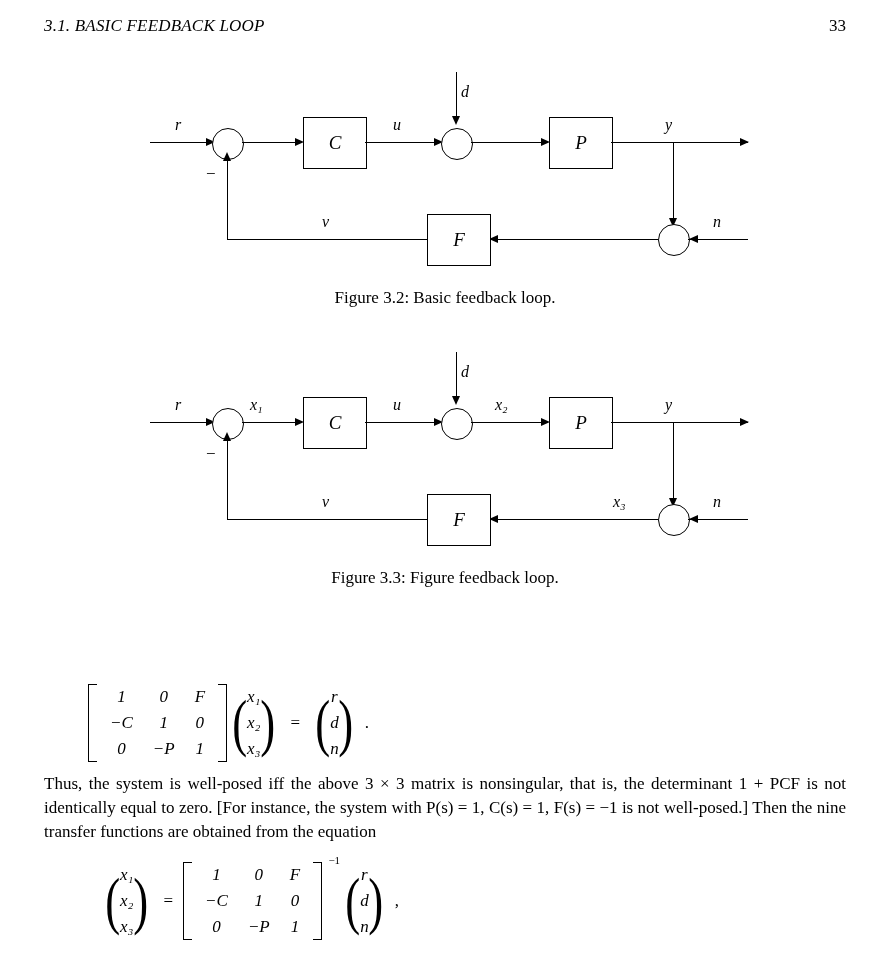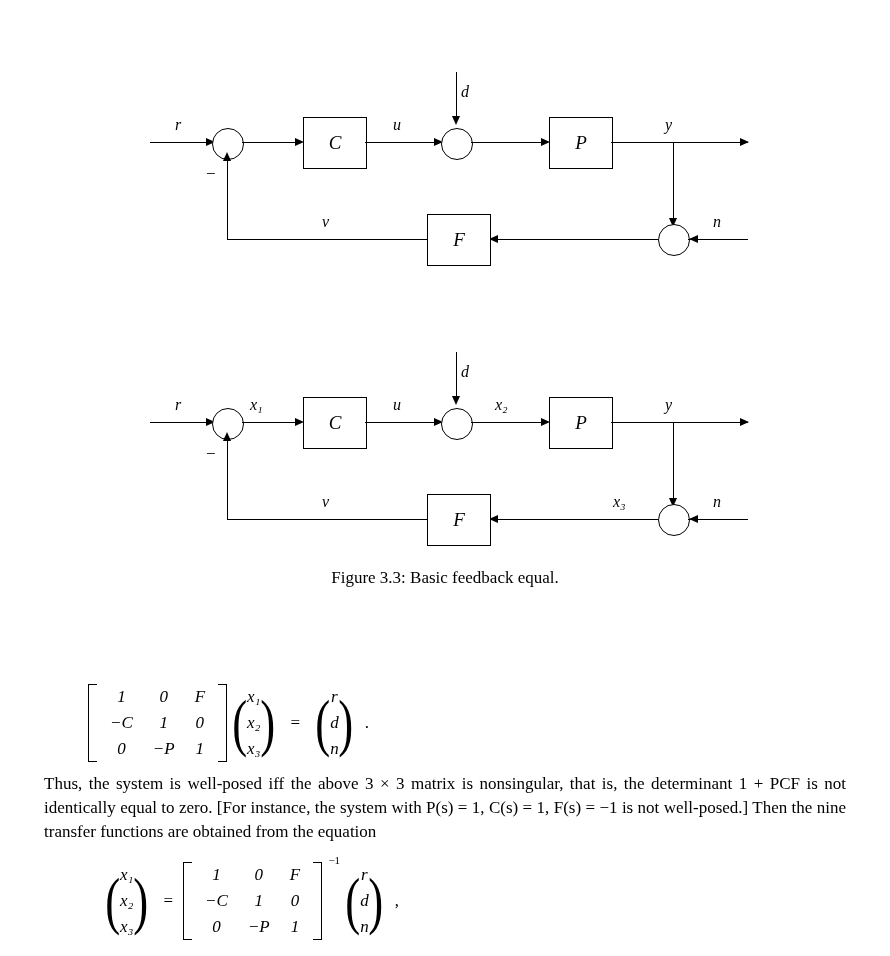--- a/index.html
+++ b/index.html
@@ -204,20 +204,24 @@
     position: absolute;
     font-size: 11px;
     font-style: normal;
   }
 </style>
 </head>
 <body>
 
 <div class="page">
 
+  <div class="header">
+    <span class="header-title">3.1.  BASIC FEEDBACK LOOP</span>
+    <span class="header-page">33</span>
+  </div>
 
   <div class="figure fig1">
     <div class="diagram">
 
       <div class="hline" style="left:150px; top:82px; width:62px;"></div>
       <div class="arrow-r" style="left:206px; top:77.5px;"></div>
       <div class="lbl" style="left:175px; top:56px;">r</div>
 
       <div class="sum" style="left:212px; top:68px;"></div>
       <div class="minus" style="left:206px; top:104px;">−</div>
@@ -264,20 +268,21 @@
 
       <div class="blk" style="left:427px; top:154px; width:62px; height:50px;">
         <span>F</span>
       </div>
 
       <div class="hline" style="left:227px; top:179px; width:200px;"></div>
       <div class="vline" style="left:227px; top:97px; height:82px;"></div>
       <div class="arrow-d" style="left:222.5px; top:92px; transform:rotate(180deg);"></div>
       <div class="lbl" style="left:322px; top:153px;">v</div>
     </div>
+    <div class="caption" style="top:228px;">Figure 3.2: Basic feedback loop.</div>
   </div>
 
   <div class="figure fig2">
     <div class="diagram">
 
       <div class="hline" style="left:150px; top:82px; width:62px;"></div>
       <div class="arrow-r" style="left:206px; top:77.5px;"></div>
       <div class="lbl" style="left:175px; top:56px;">r</div>
 
       <div class="sum" style="left:212px; top:68px;"></div>
@@ -328,21 +333,21 @@
 
       <div class="blk" style="left:427px; top:154px; width:62px; height:50px;">
         <span>F</span>
       </div>
 
       <div class="hline" style="left:227px; top:179px; width:200px;"></div>
       <div class="vline" style="left:227px; top:97px; height:82px;"></div>
       <div class="arrow-d" style="left:222.5px; top:92px; transform:rotate(180deg);"></div>
       <div class="lbl" style="left:322px; top:153px;">v</div>
     </div>
-    <div class="caption" style="top:228px;">Figure 3.3: Basic feedback equal.</div>
+    <div class="caption" style="top:228px;">Figure 3.3: Figure feedback loop.</div>
   </div>
 
 
   <div class="eqn eq1">
     <span class="bracket">
       <table class="mat">
         <tbody>
             <tr>
           <td>1</td>
           <td>0</td>

